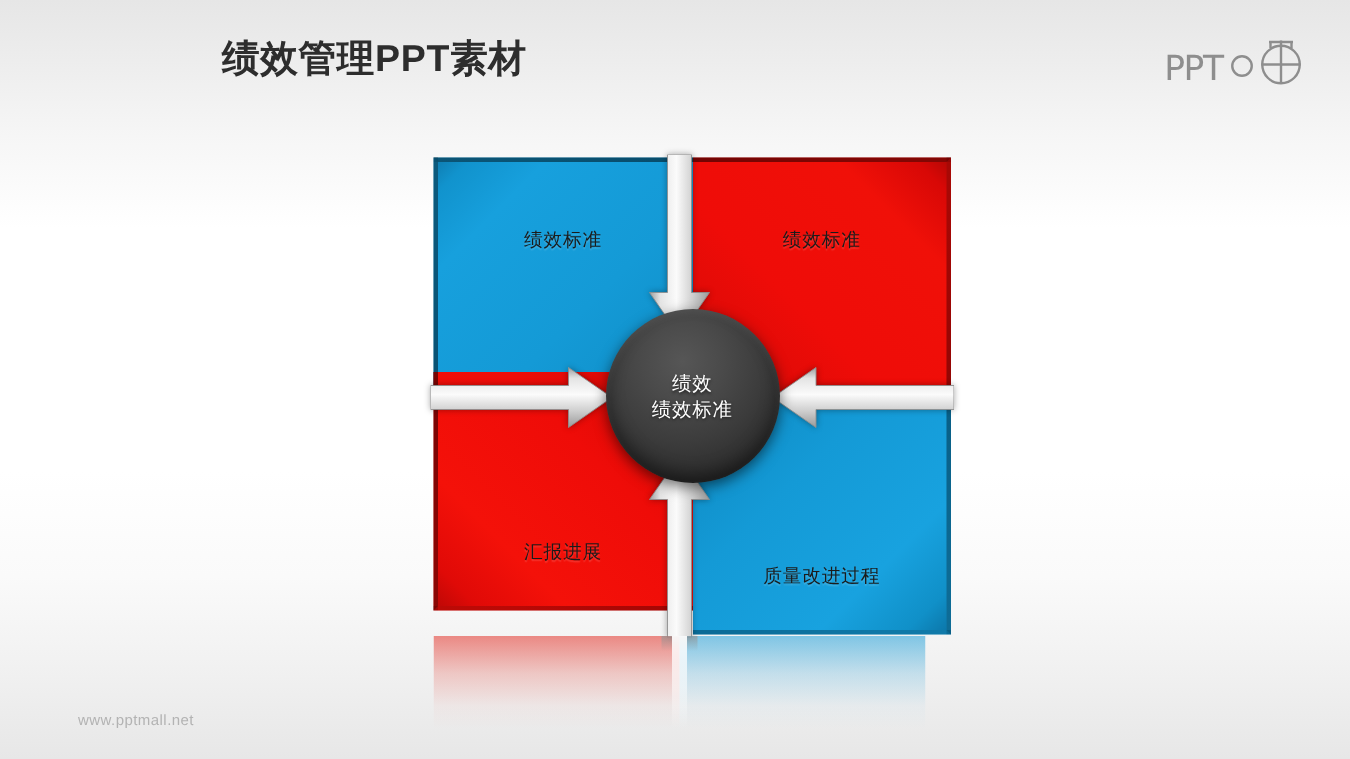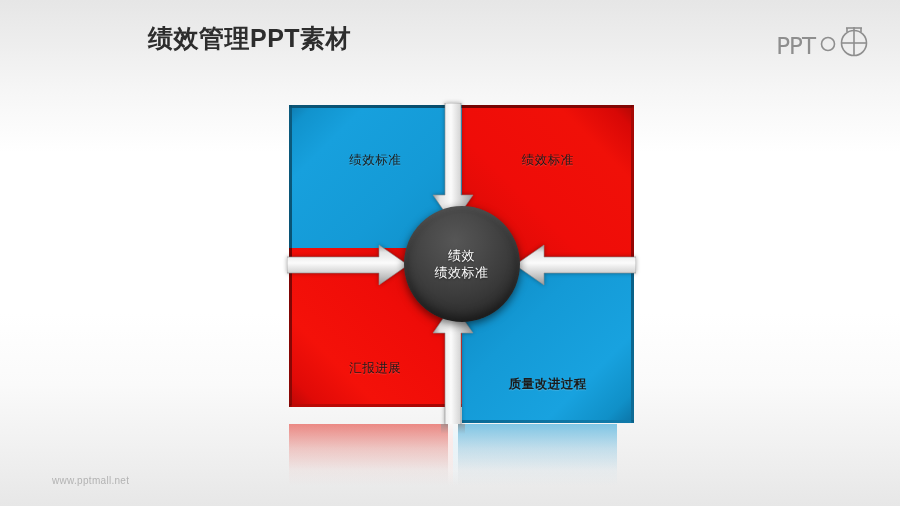--- a/index.html
+++ b/index.html
@@ -116,21 +116,21 @@
   
   #quad-bl { left: 0; bottom: 16px; }
   #quad-bl .face {
     background: linear-gradient(45deg, #c00806 0%, #e00a07 8%, #f41109 26%, #ef0c08 62%, #cf0906 100%);
     border-left: 3px solid rgba(0,0,0,0.42);
     border-bottom: 3px solid rgba(0,0,0,0.22);
   }
   #quad-bl .quad-label { bottom: 30px; }
 
   
-  #quad-br { right: 0; bottom: 0; font-weight: bold; }
+  #quad-br { right: 0; bottom: 0; }
   #quad-br .face {
     background: linear-gradient(315deg, #0c78ab 0%, #1090c8 8%, #18a2df 26%, #149ad6 62%, #0d88c0 100%);
     border-right: 3px solid rgba(0,0,0,0.30);
     border-bottom: 3px solid rgba(0,0,0,0.22);
   }
   #quad-br .quad-label { bottom: 30px; }
 
   
   .arrow {
     position: absolute;

